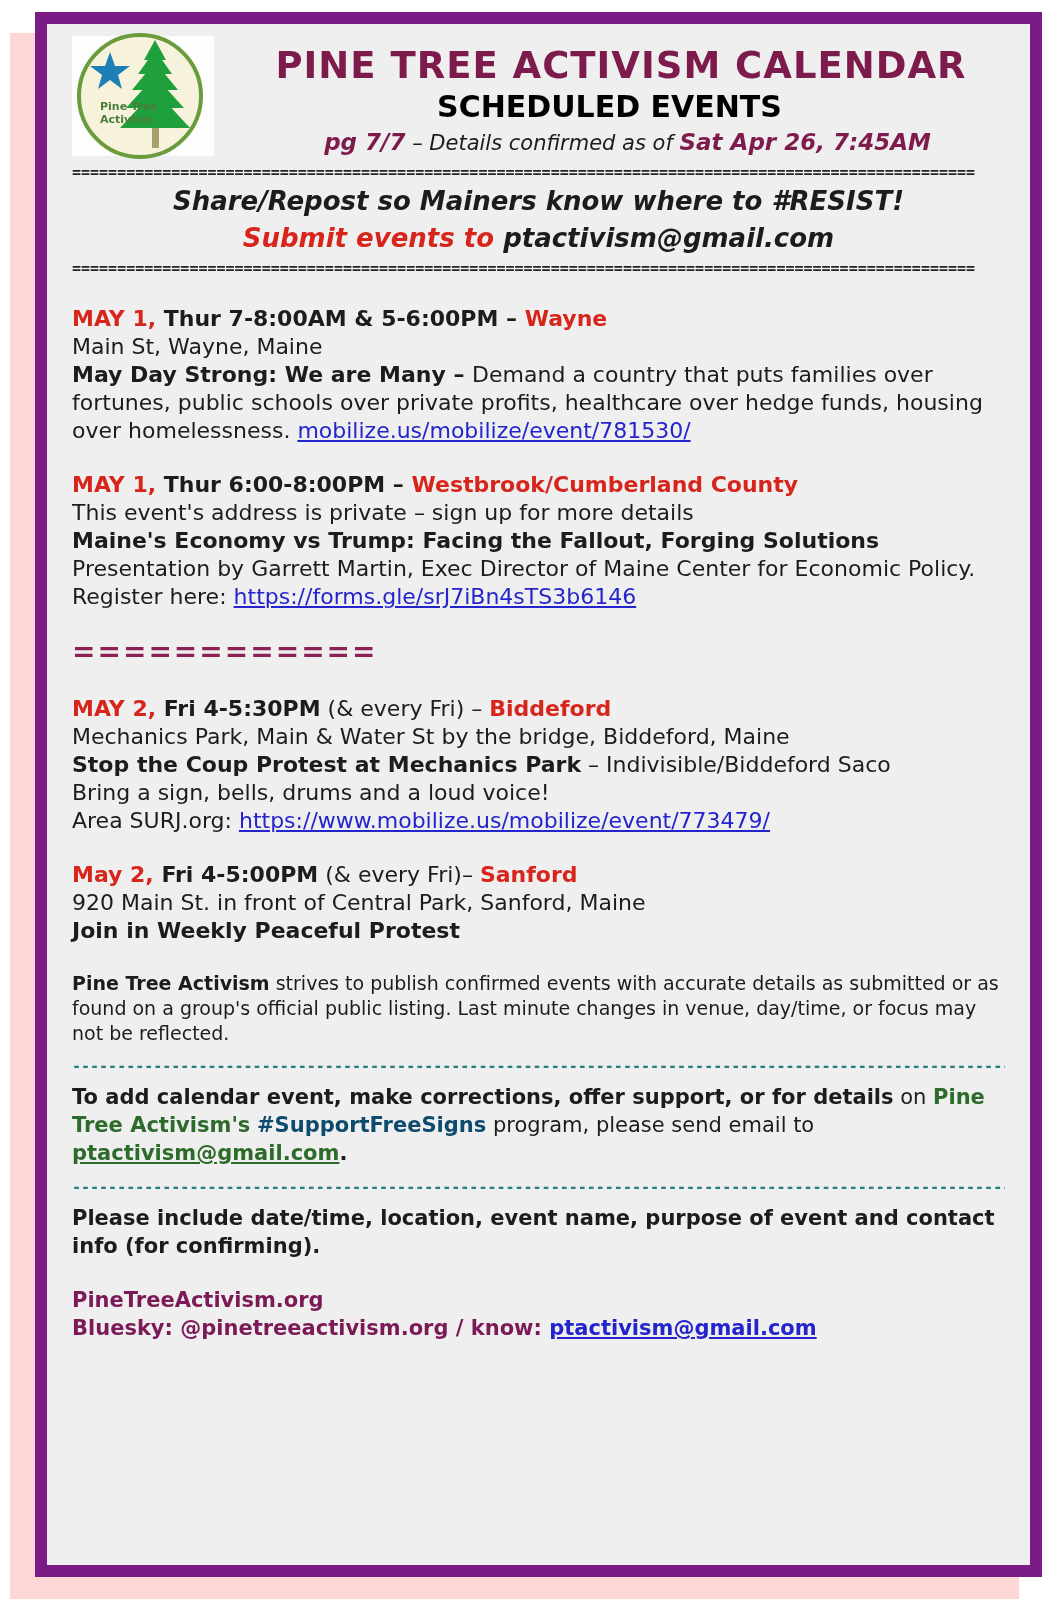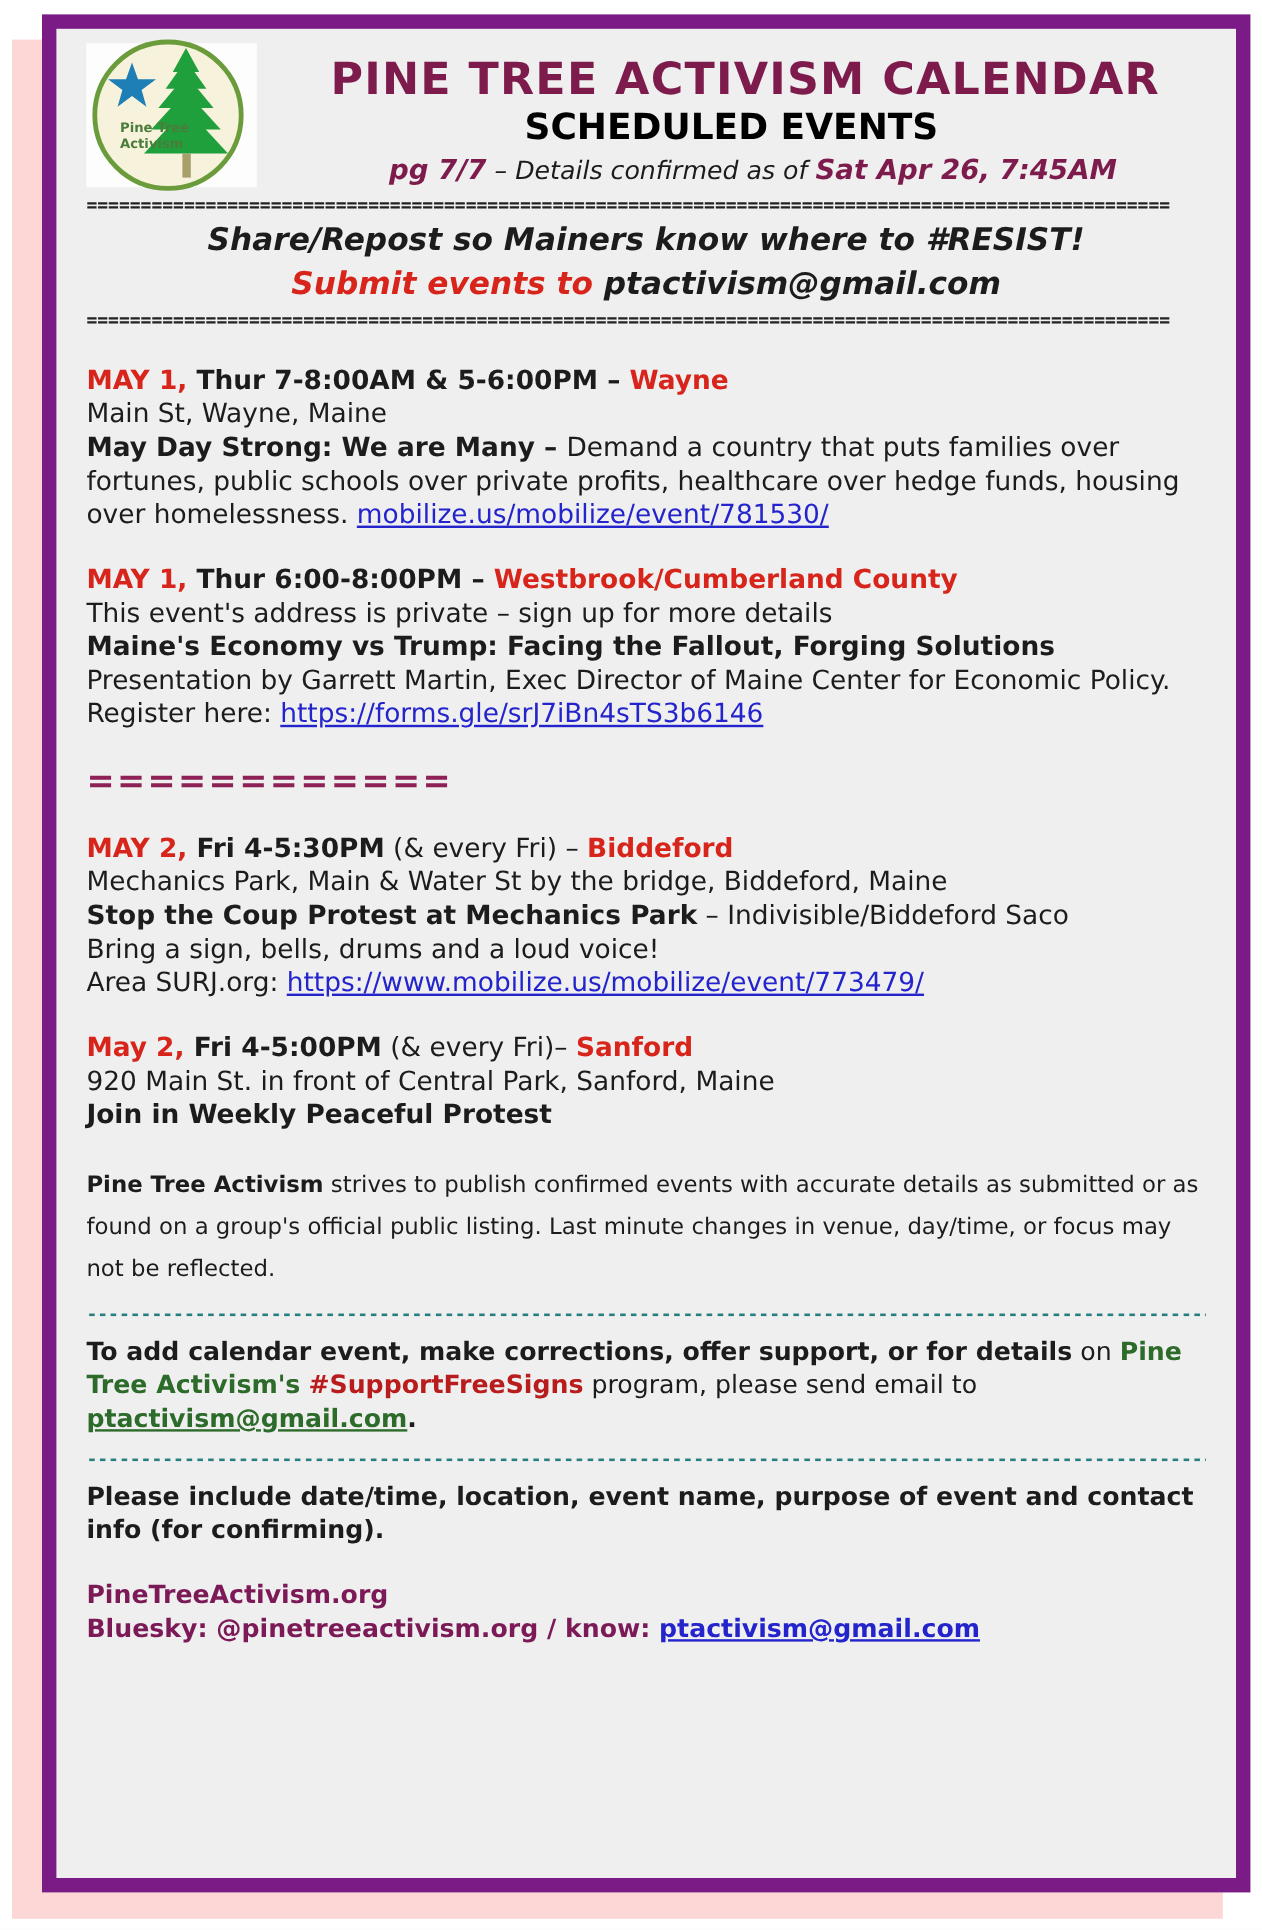--- a/index.html
+++ b/index.html
@@ -31,29 +31,29 @@
 
   
   .event { margin-bottom:26px; }
   .event p { font-size:22px; line-height:28px; }
   .b { font-weight:bold; }
   .red { color:#d8251b; font-weight:bold; }
   a.link { color:#2424cc; text-decoration:underline; }
 
   .maroon-div { color:#8d2055; font-weight:bold; font-size:28px; letter-spacing:2px; line-height:30px; margin:2px 0 28px 0; }
 
-  .disclaimer { font-size:19px; line-height:35px; margin-top:1px; }
+  .disclaimer { font-size:19px; line-height:25px; margin-top:1px; }
 
   .teal-div { font-family:"DejaVu Sans Mono", monospace; font-weight:bold; font-size:15px; color:#267f7f;
               white-space:nowrap; overflow:hidden; line-height:13px; margin:14px 0 10px 0; }
 
   .contact, .note { font-size:21px; line-height:28px; }
   .contact .bld, .note { font-weight:bold; }
   .grn { color:#2d6b2b; font-weight:bold; }
-  .red2 { color:#b91c1c; font-weight:bold; }
+  .red2 { color:#0c4a6e; font-weight:bold; }
   a.grn-link { color:#2d6b2b; font-weight:bold; text-decoration:underline; }
 
   .footer { margin-top:26px; }
   .footer p { font-size:21px; line-height:28px; }
   .maroon-b { color:#7c1a58; font-weight:bold; }
   a.blue-b { color:#2424cc; font-weight:bold; text-decoration:underline; }
 
   .logo-label { font-size:11px; font-weight:bold; fill:#4a7d3a; }
 </style>
 </head>

